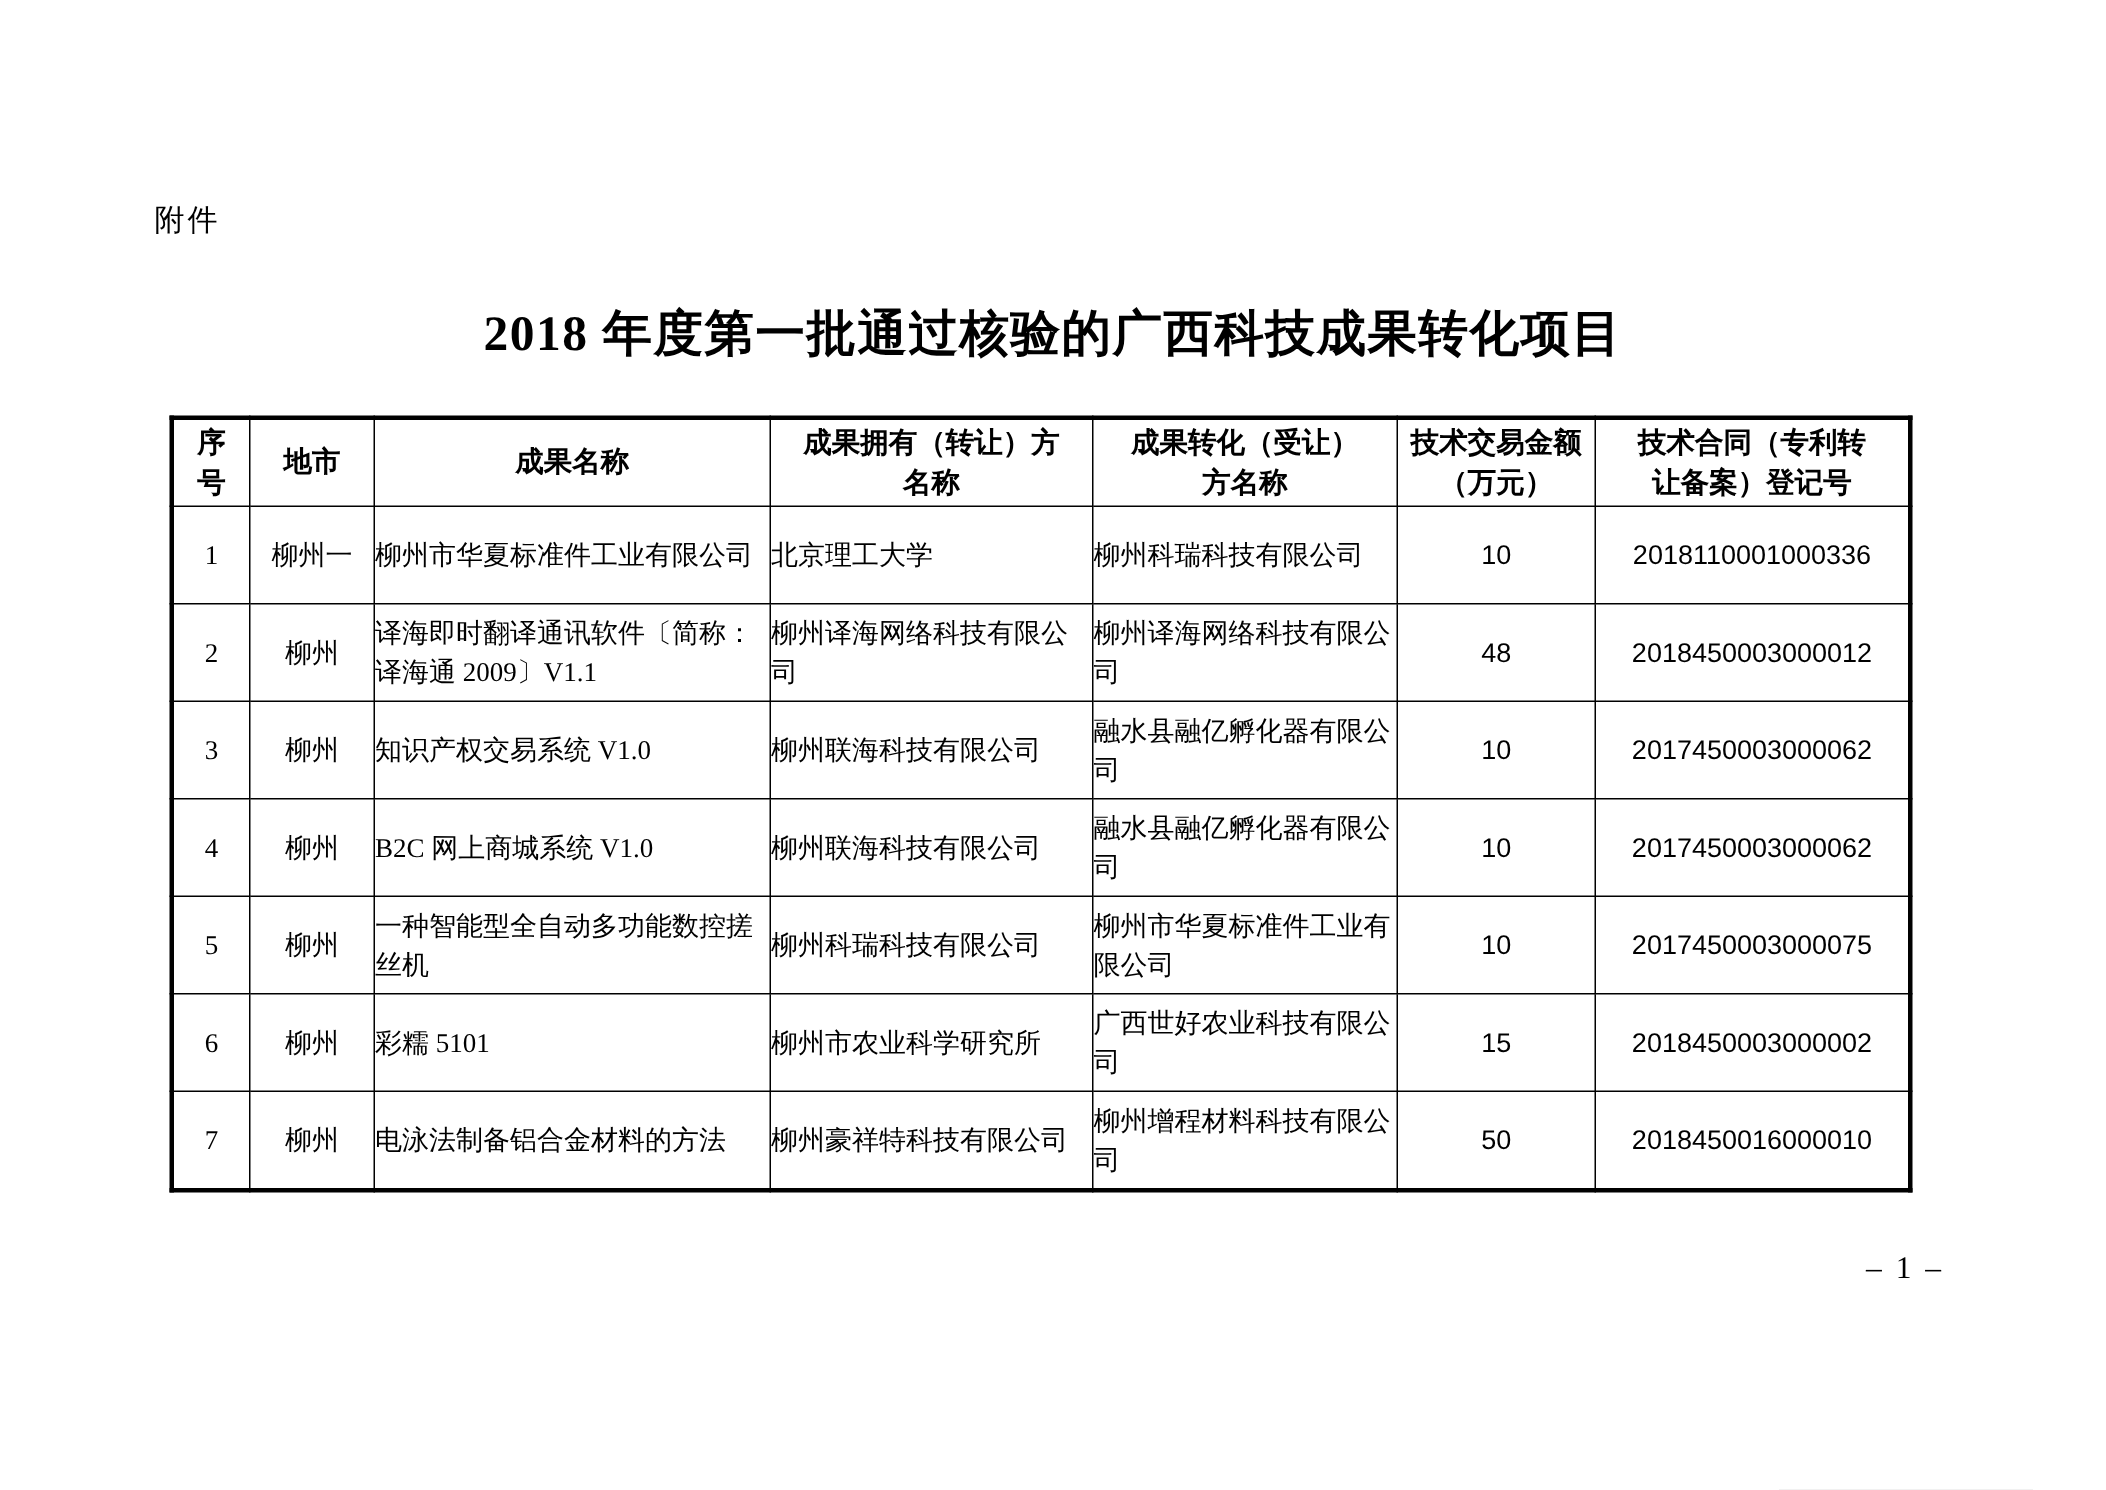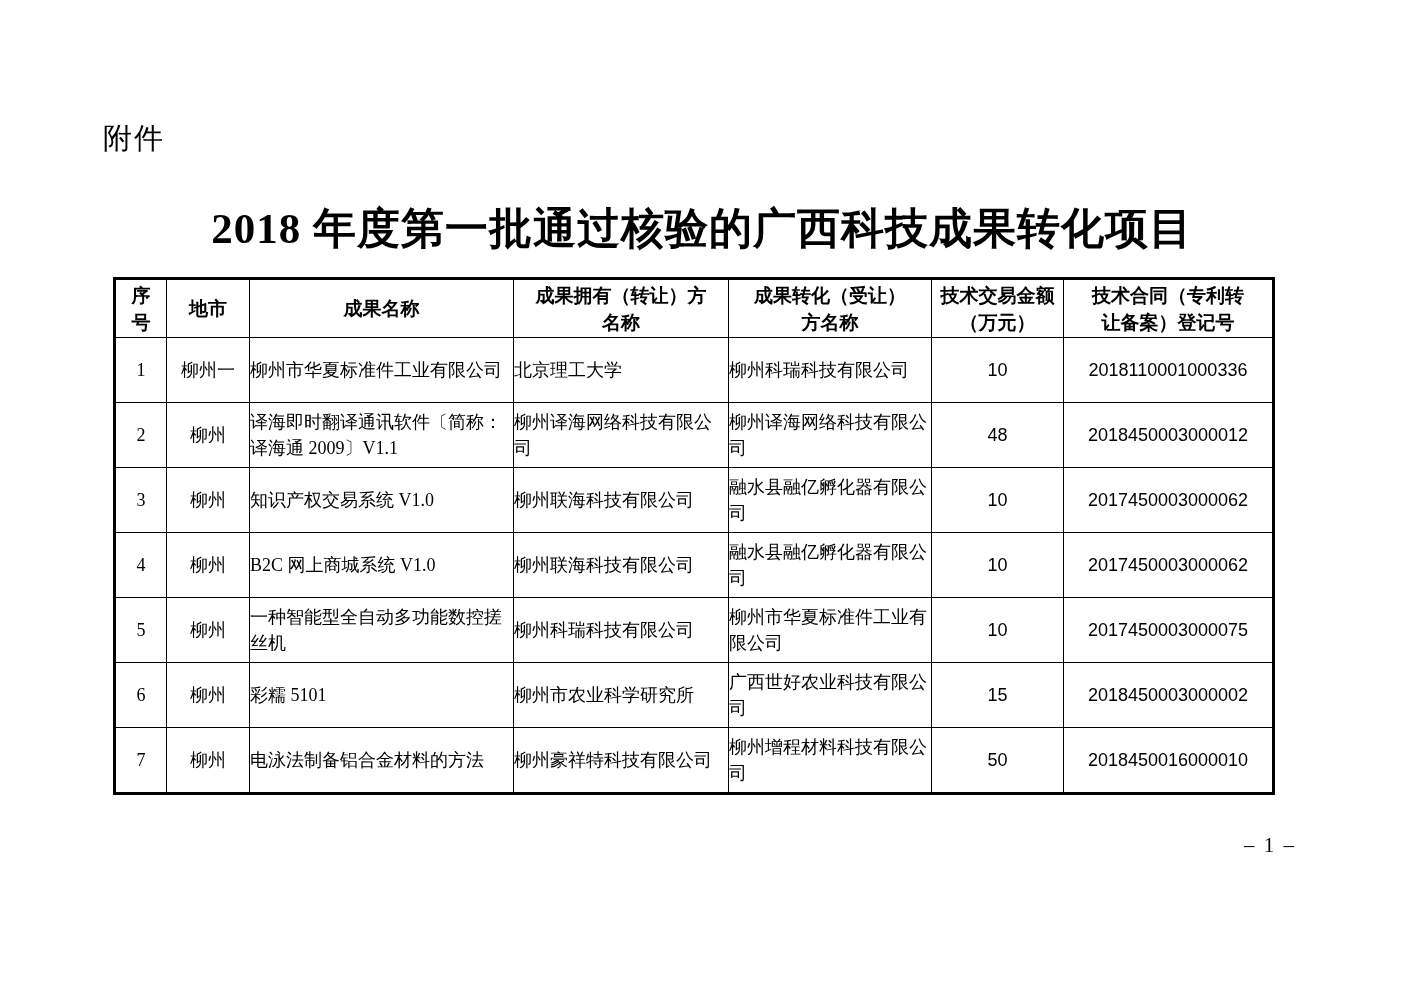--- a/index.html
+++ b/index.html
@@ -7,30 +7,30 @@
     position:relative;
     width:1404px;height:993px;
     margin:0 auto;
     background:#ffffff;
     color:#000;
     font-family:"Liberation Serif","DejaVu Serif",serif;
     overflow:hidden;
   }
   .attachment{
     position:absolute;
-    left:103px;top:119px;
-    font-size:29px;
+    left:103px;top:133px;
+    font-size:20px;
     letter-spacing:2px;
   }
   .doc-title{
     position:absolute;
     left:0;top:200px;
     width:1404px;
     text-align:center;
-    font-size:43px;
+    font-size:33px;
     font-weight:bold;
     letter-spacing:1px;
   }
   table.results{
     position:absolute;
     left:113px;top:277px;
     width:1159px;
     border-collapse:collapse;
     table-layout:fixed;
     border:3px solid #000;

